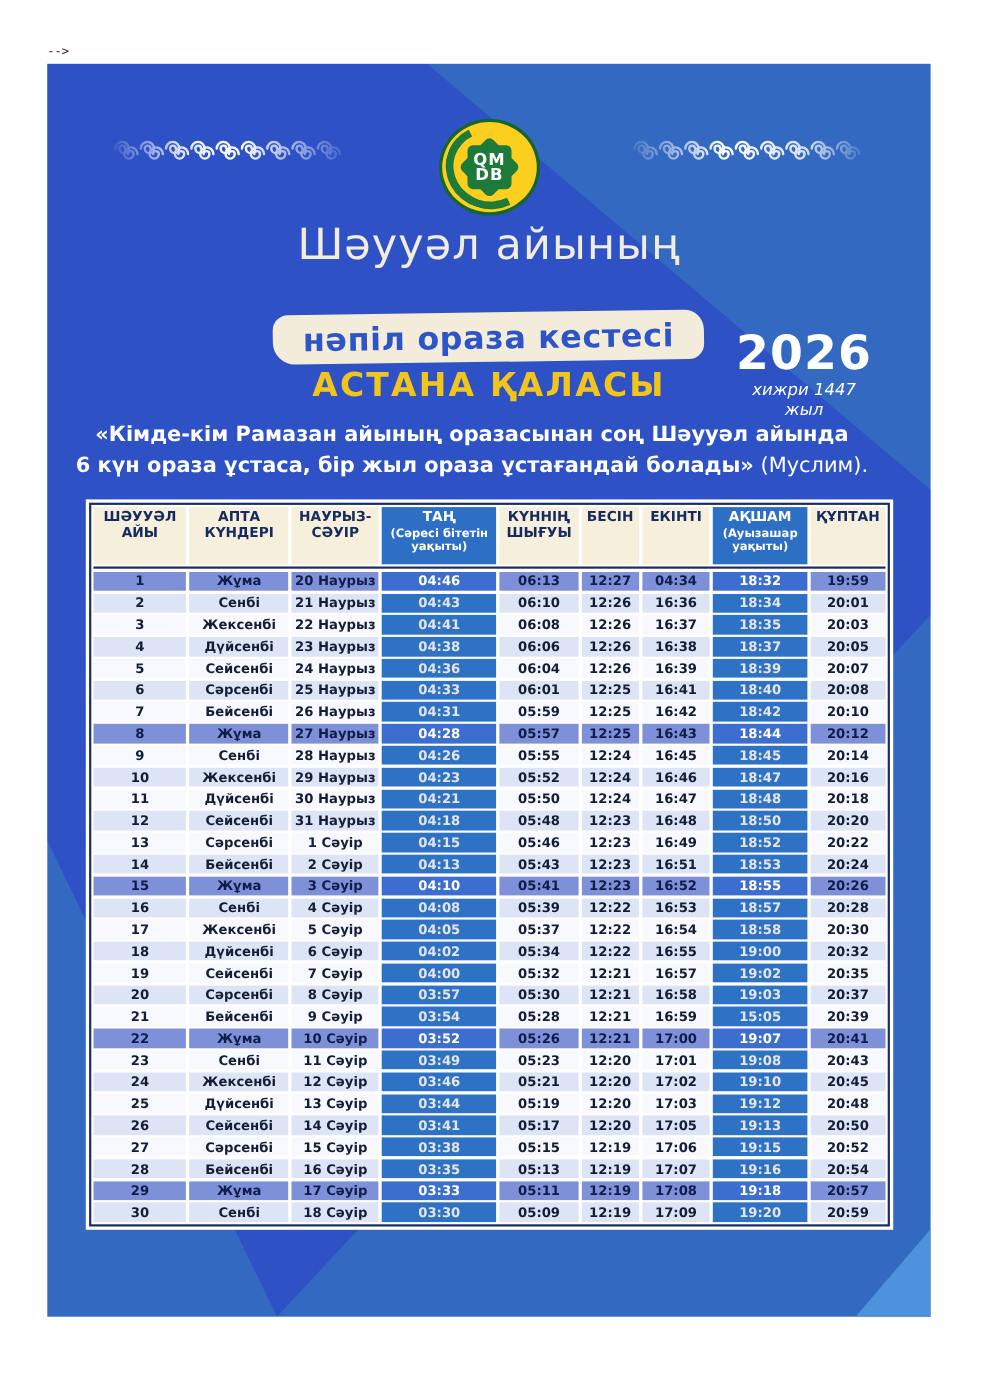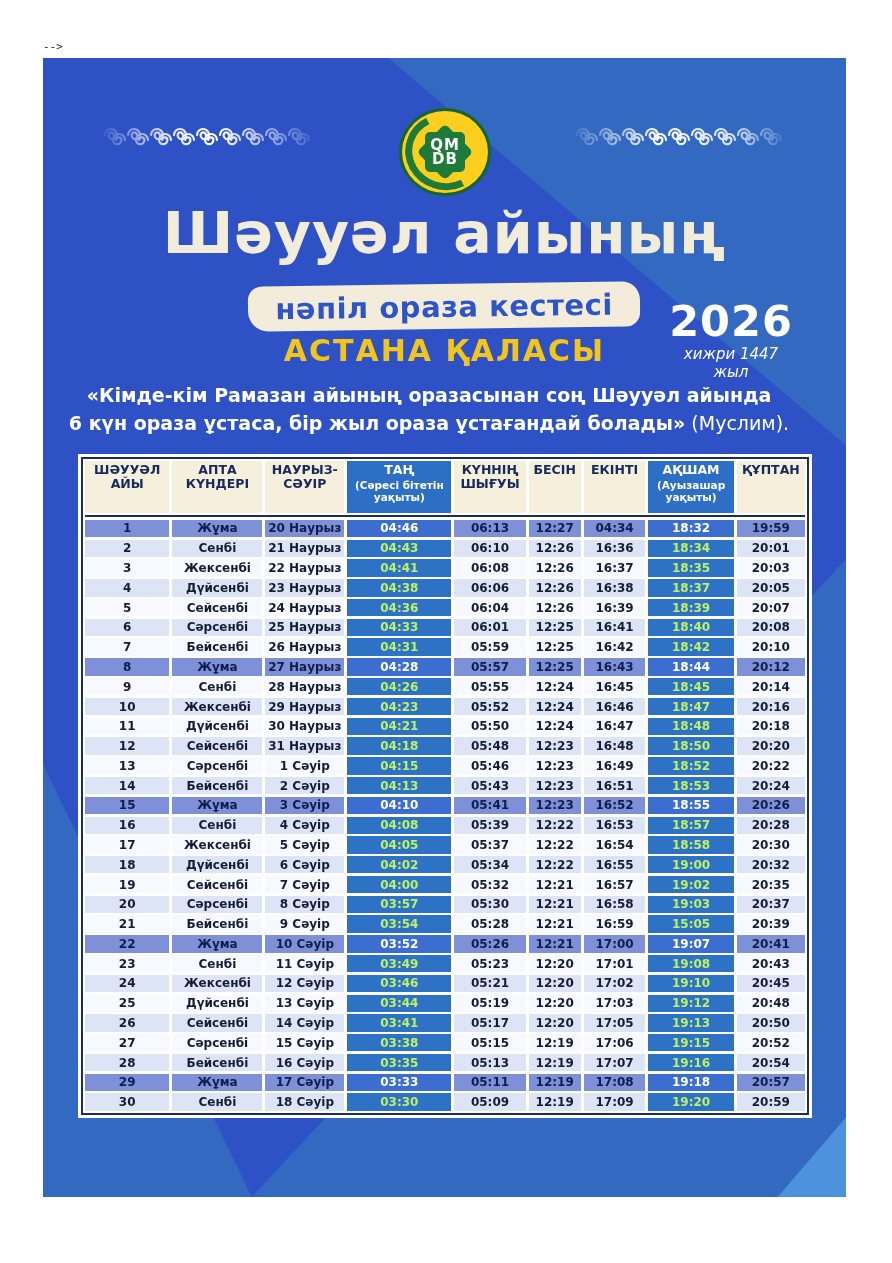--- a/index.html
+++ b/index.html
@@ -28,21 +28,21 @@
               border-top-color:transparent; border-right-color:transparent; transform:rotate(18deg); }
   .star { position:absolute; left:50%; top:50%; width:40px; height:40px; background:#1e7a39;
           border-radius:5px; }
   .star.s1 { transform:translate(-50%,-50%) rotate(0deg); }
   .star.s2 { transform:translate(-50%,-50%) rotate(45deg); }
   .logo-text { position:absolute; left:50%; top:50%; transform:translate(-50%,-50%); z-index:2;
                color:#ffffff; font-weight:bold; font-size:15px; line-height:14px; text-align:center;
                letter-spacing:1px; }
 
   .title { position:absolute; left:0; top:142px; width:100%; text-align:center;
-           font-size:57px; font-weight:700; color:#f2ecdb; letter-spacing:1px; z-index:2; }
+           font-size:39px; font-weight:400; color:#f2ecdb; letter-spacing:1px; z-index:2; }
 
   .banner { position:absolute; left:205px; top:226px; width:392px; height:45px;
             background:#f3ecda; border-radius:14px 18px 14px 20px; transform:rotate(-0.8deg);
             display:flex; align-items:center; justify-content:center; z-index:2; }
   .banner span { color:#2d55c8; font-weight:bold; font-size:29px; letter-spacing:0.5px; }
 
   .city { position:absolute; left:0; top:275px; width:803px; text-align:center;
           color:#f2c51d; font-weight:bold; font-size:30px; letter-spacing:2px; z-index:2; }
 
   .year-block { position:absolute; left:622px; top:240px; width:132px; text-align:center; z-index:2; }
@@ -65,21 +65,21 @@
         align-items:center; justify-content:flex-start; text-align:center;
         font-weight:bold; font-size:12.5px; line-height:1.15; padding:2px; }
   .th.blue { background:#2d6fc4; color:#ffffff; }
   .th .sub { font-size:10.5px; margin-top:2px; }
   .divider { grid-column:1 / -1; background:#1b2d5e; }
   .td { display:flex; align-items:center; justify-content:center;
         font-weight:bold; font-size:12px; color:#131d36; }
   .td.odd { background:#f7f9fe; }
   .td.even { background:#dde4f5; }
   .td.friday { background:#7e90d8; color:#101c4a; }
-  .td.time { background:#2e72c6; color:#bef264; }
+  .td.time { background:#2e72c6; color:#e5e5e5; }
   .td.friday.time { background:#3c6ecf; color:#ffffff; }
 </style>
 </head>
 <body>
 
 <div class="page">
   <div class="top-note">--&gt;</div>
 
   <div class="poster">
     <div class="bg-royal"></div>

